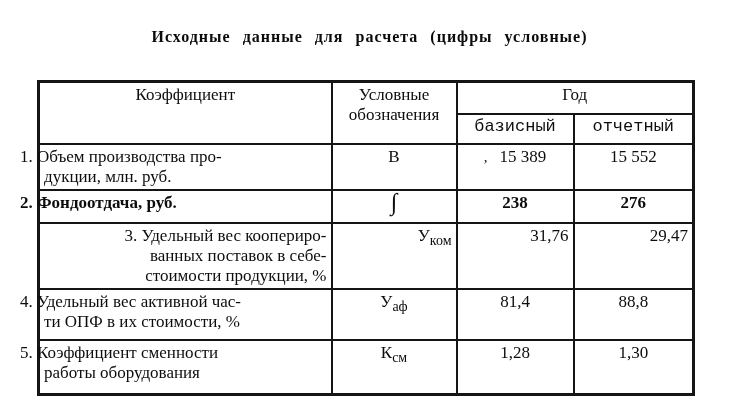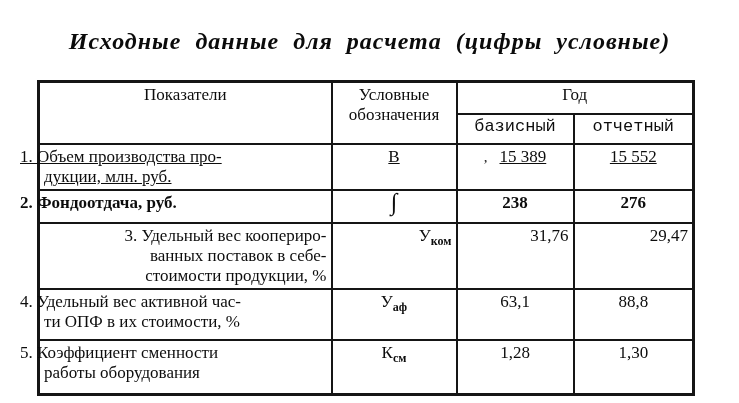--- a/index.html
+++ b/index.html
@@ -11,23 +11,22 @@
     overflow: hidden;
     font-family: "Liberation Serif", "DejaVu Serif", serif;
     color: #0d0d0d;
   }
   .doc-title {
     position: absolute;
     top: 28px;
     left: 0;
     width: 100%;
     text-align: center;
-    font-size: 24px;
+    font-size: 16px;
     font-weight: bold;
-    font-style: italic;
     letter-spacing: 1px;
     word-spacing: 7px;
     color: #0b0b0b;
   }
   table.data-table {
     position: absolute;
     left: 37px;
     top: 80px;
     width: 655px;
     border-collapse: collapse;
@@ -50,24 +49,24 @@
   th.h-sub       { text-align: center; height: 24px; padding-top: 2px; font-family: Liberation Mono, monospace; }
   td.c-name {
     text-align: left;
     white-space: pre-line;
     padding-left: 30px;
     text-indent: -24px;
     padding-top: 3px;
   }
   td.c-sym  { text-align: center; padding-top: 3px; }
   td.c-num  { text-align: center; padding-top: 3px; }
-  td.c-sym sub { font-size: 12px; line-height: 1; font-weight: bold; }
+  td.c-sym sub { font-size: 14px; line-height: 1; }
   .sym-integral { font-size: 24px; line-height: 18px; display: inline-block; }
   .scan-mark { font-size: 15px; margin-right: 12px; color: #1a1a1a; }
-  tr.r1 td { height: 40px; text-decoration: underline; }
+  tr.r1 td { height: 40px; }
   tr.r2 td { height: 27px; font-weight: bold; }
   tr.r3 td { height: 60px; text-align: right; }
   tr.r4 td { height: 45px; }
   tr.r5 td { height: 48px; }
 </style>
 </head>
 <body>
 
 <div class="page">
 
@@ -75,21 +74,21 @@
 
   <table class="data-table">
     <colgroup>
       <col style="width:293px">
       <col style="width:125px">
       <col style="width:117px">
       <col style="width:120px">
     </colgroup>
     <thead>
       <tr>
-        <th class="h-indicators" rowspan="2">Показатели</th>
+        <th class="h-indicators" rowspan="2">Коэффициент</th>
         <th class="h-symbol" rowspan="2">Условные
 обозначения</th>
         <th class="h-year" colspan="2">Год</th>
       </tr>
       <tr>
         <th class="h-sub">базисный</th>
         <th class="h-sub">отчетный</th>
       </tr>
     </thead>
     <tbody>
@@ -125,21 +124,21 @@
         <td class="c-num">31,76</td>
         <td class="c-num">29,47</td>
       </tr>
 
       <tr class="r4">
         <td class="c-name">4. Удельный вес активной час-
 ти ОПФ в их стоимости, %</td>
         <td class="c-sym">
           <span>У</span><sub>аф</sub>
         </td>
-        <td class="c-num">63,1</td>
+        <td class="c-num">81,4</td>
         <td class="c-num">88,8</td>
       </tr>
 
       <tr class="r5">
         <td class="c-name">5. Коэффициент сменности
 работы оборудования</td>
         <td class="c-sym">
           <span>К</span><sub>см</sub>
         </td>
         <td class="c-num">1,28</td>

